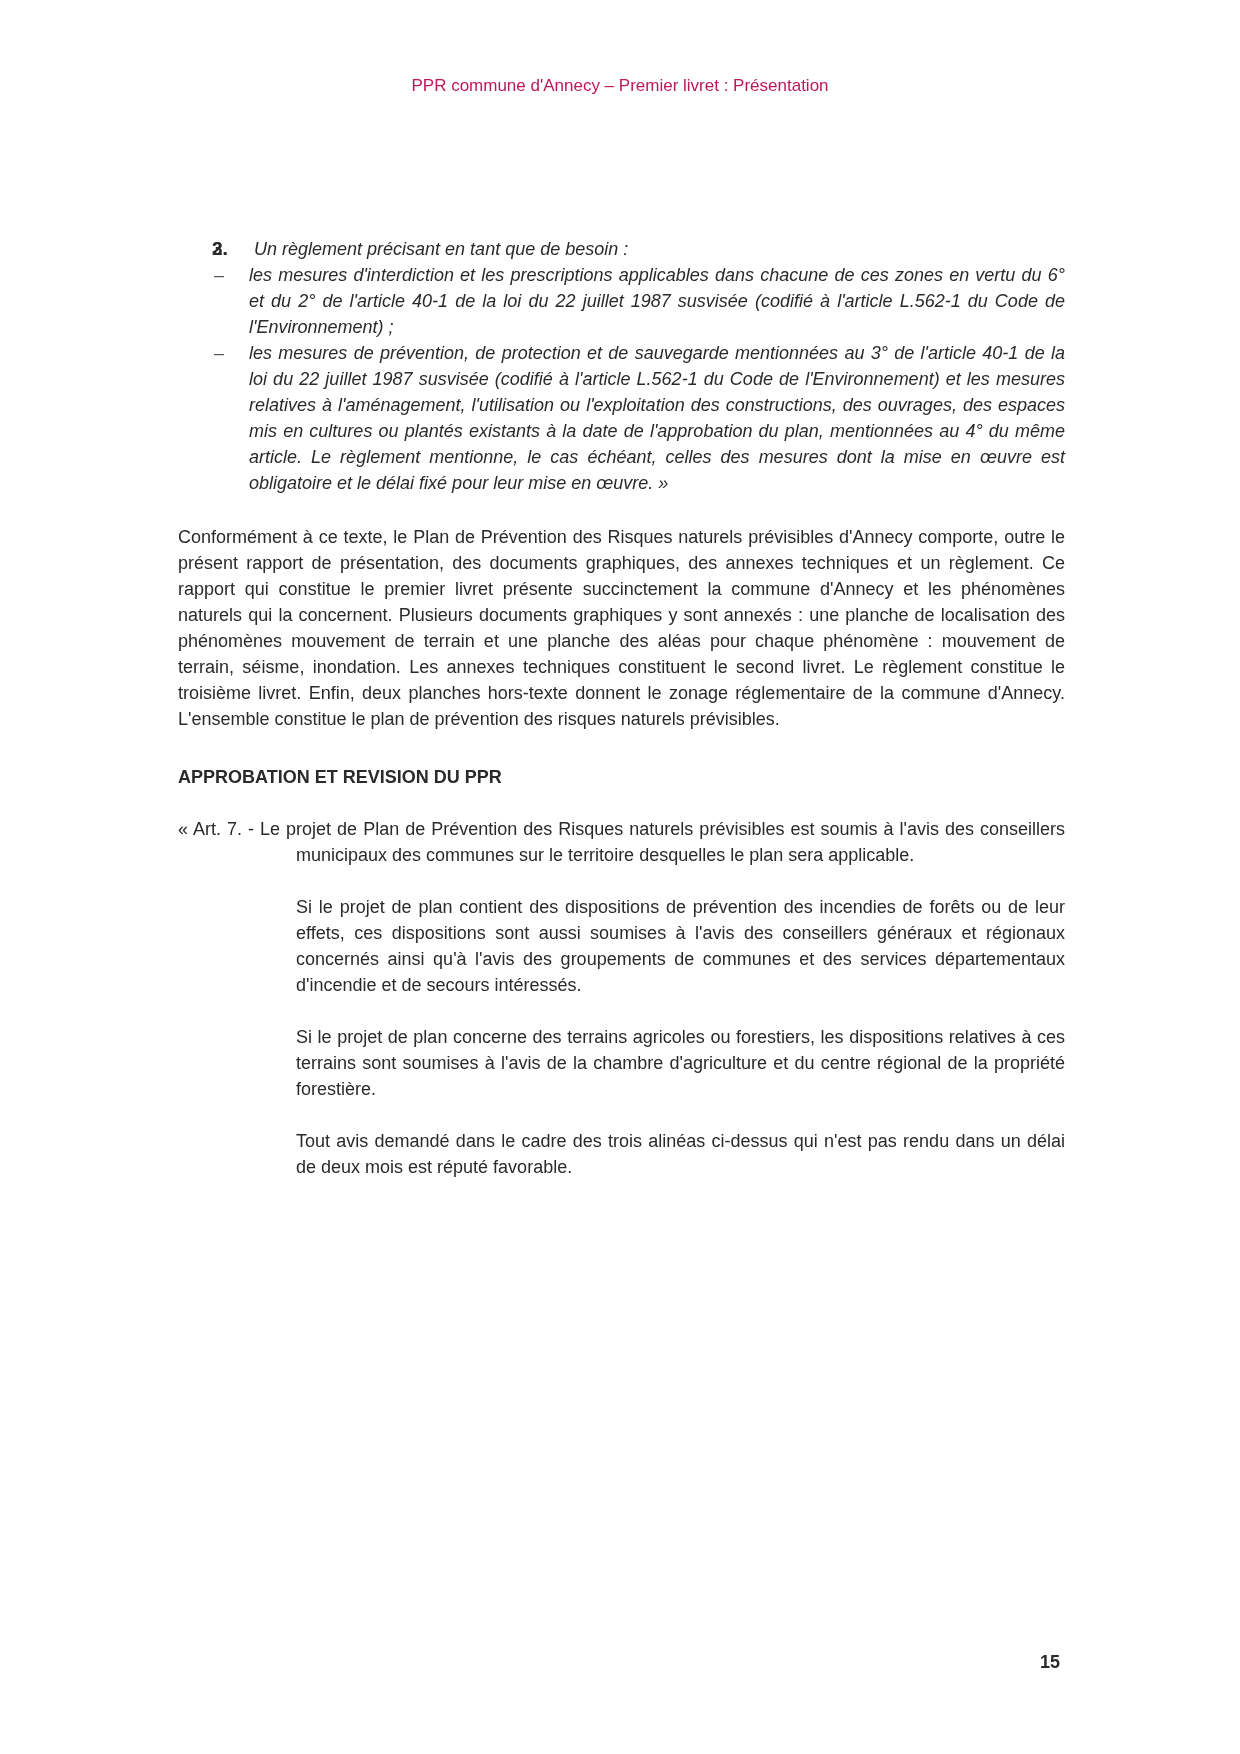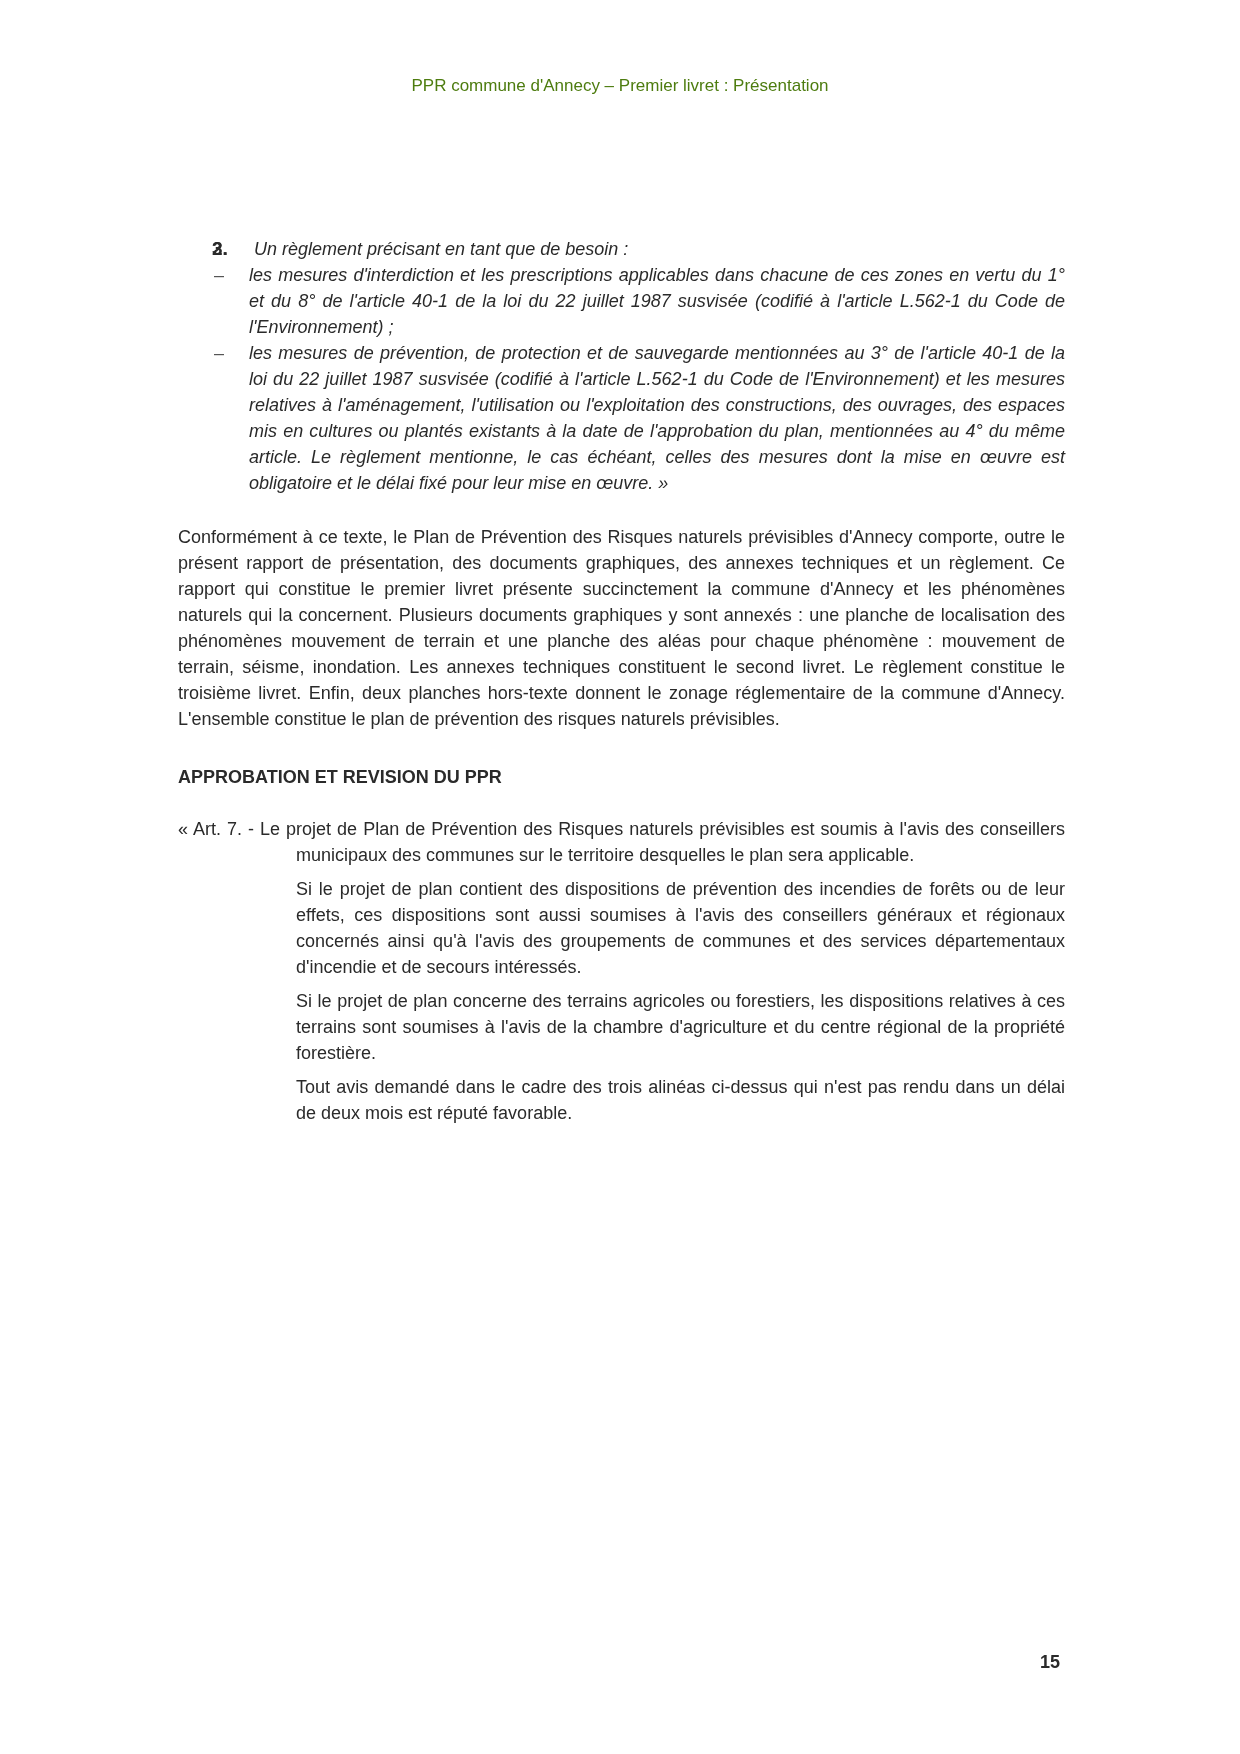--- a/index.html
+++ b/index.html
@@ -15,21 +15,21 @@
       font-family: "Liberation Sans", sans-serif;
       color: #2a2a2a;
     }
     .header {
       position: absolute;
       top: 76px;
       left: 0;
       width: 1240px;
       text-align: center;
       font-size: 17px;
-      color: #4d7c0f;
+      color: #be185d;
     }
     .content {
       position: absolute;
       left: 178px;
       top: 236px;
       width: 887px;
       font-size: 18px;
       line-height: 26px;
     }
     .numlist {
@@ -91,21 +91,21 @@
     .quote-block {
       margin-top: 26px;
     }
     .quote-first {
       text-align: justify;
       text-indent: -118px;
       padding-left: 118px;
     }
     .quote-para {
       margin-left: 118px;
-      margin-top: 8px;
+      margin-top: 26px;
       text-align: justify;
     }
     .page-number {
       position: absolute;
       top: 1652px;
       left: 1040px;
       font-weight: bold;
       font-size: 18px;
     }
   </style>
@@ -121,21 +121,21 @@
       <span class="num">2.</span>
     </li>
     <li>
       <span class="num">3.</span>
       <span>Un règlement précisant en tant que de besoin :</span>
     </li>
   </ol>
   <ul class="dashlist" style="font-style: italic;">
     <li>
       <span class="dash">–</span>
-      <span class="text">les mesures d'interdiction et les prescriptions applicables dans chacune de ces zones en vertu du 1° et du 8° de l'article 40-1 de la loi du 22 juillet 1987 susvisée (codifié à l'article L.562-1 du Code de l'Environnement) ;</span>
+      <span class="text">les mesures d'interdiction et les prescriptions applicables dans chacune de ces zones en vertu du 6° et du 2° de l'article 40-1 de la loi du 22 juillet 1987 susvisée (codifié à l'article L.562-1 du Code de l'Environnement) ;</span>
     </li>
     <li>
       <span class="dash">–</span>
       <span class="text">les mesures de prévention, de protection et de sauvegarde mentionnées au 3° de l'article 40-1 de la loi du 22 juillet 1987 susvisée (codifié à l'article L.562-1 du Code de l'Environnement) et les mesures relatives à l'aménagement, l'utilisation ou l'exploitation des constructions, des ouvrages, des espaces mis en cultures ou plantés existants à la date de l'approbation du plan, mentionnées au 4° du même article. Le règlement mentionne, le cas échéant, celles des mesures dont la mise en œuvre est obligatoire et le délai fixé pour leur mise en œuvre. »</span>
     </li>
   </ul>
 
   <p class="para1">Conformément à ce texte, le Plan de Prévention des Risques naturels prévisibles d'Annecy comporte, outre le présent rapport de présentation, des documents graphiques, des annexes techniques et un règlement. Ce rapport qui constitue le premier livret présente succinctement la commune d'Annecy et les phénomènes naturels qui la concernent. Plusieurs documents graphiques y sont annexés : une planche de localisation des phénomènes mouvement de terrain et une planche des aléas pour chaque phénomène : mouvement de terrain, séisme, inondation. Les annexes techniques constituent le second livret. Le règlement constitue le troisième livret. Enfin, deux planches hors-texte donnent le zonage réglementaire de la commune d'Annecy. L'ensemble constitue le plan de prévention des risques naturels prévisibles.</p>
 
   <div class="section-title">APPROBATION ET REVISION DU PPR</div>

